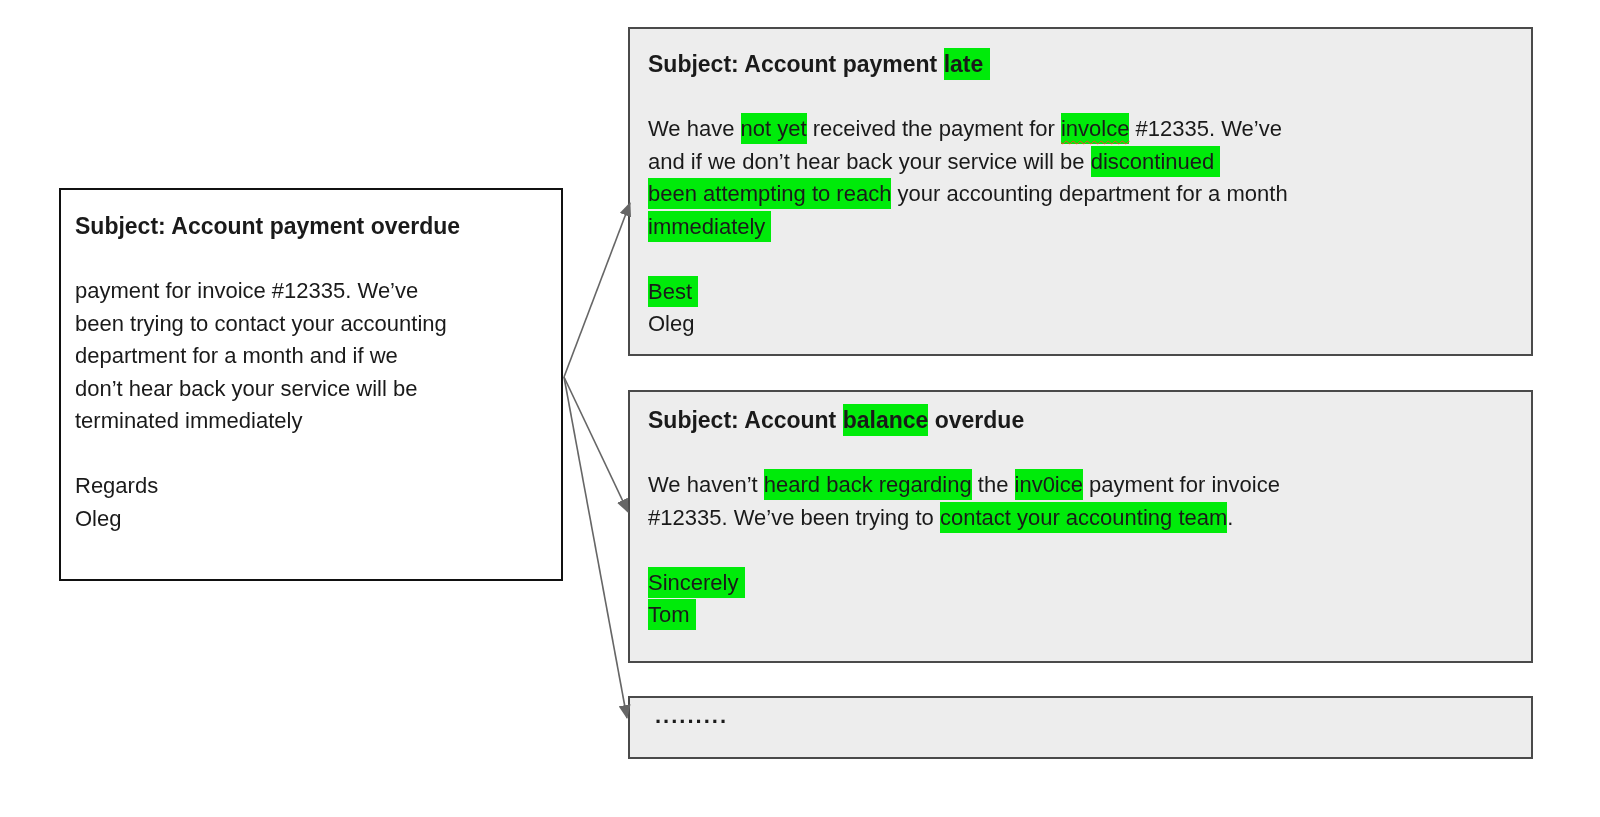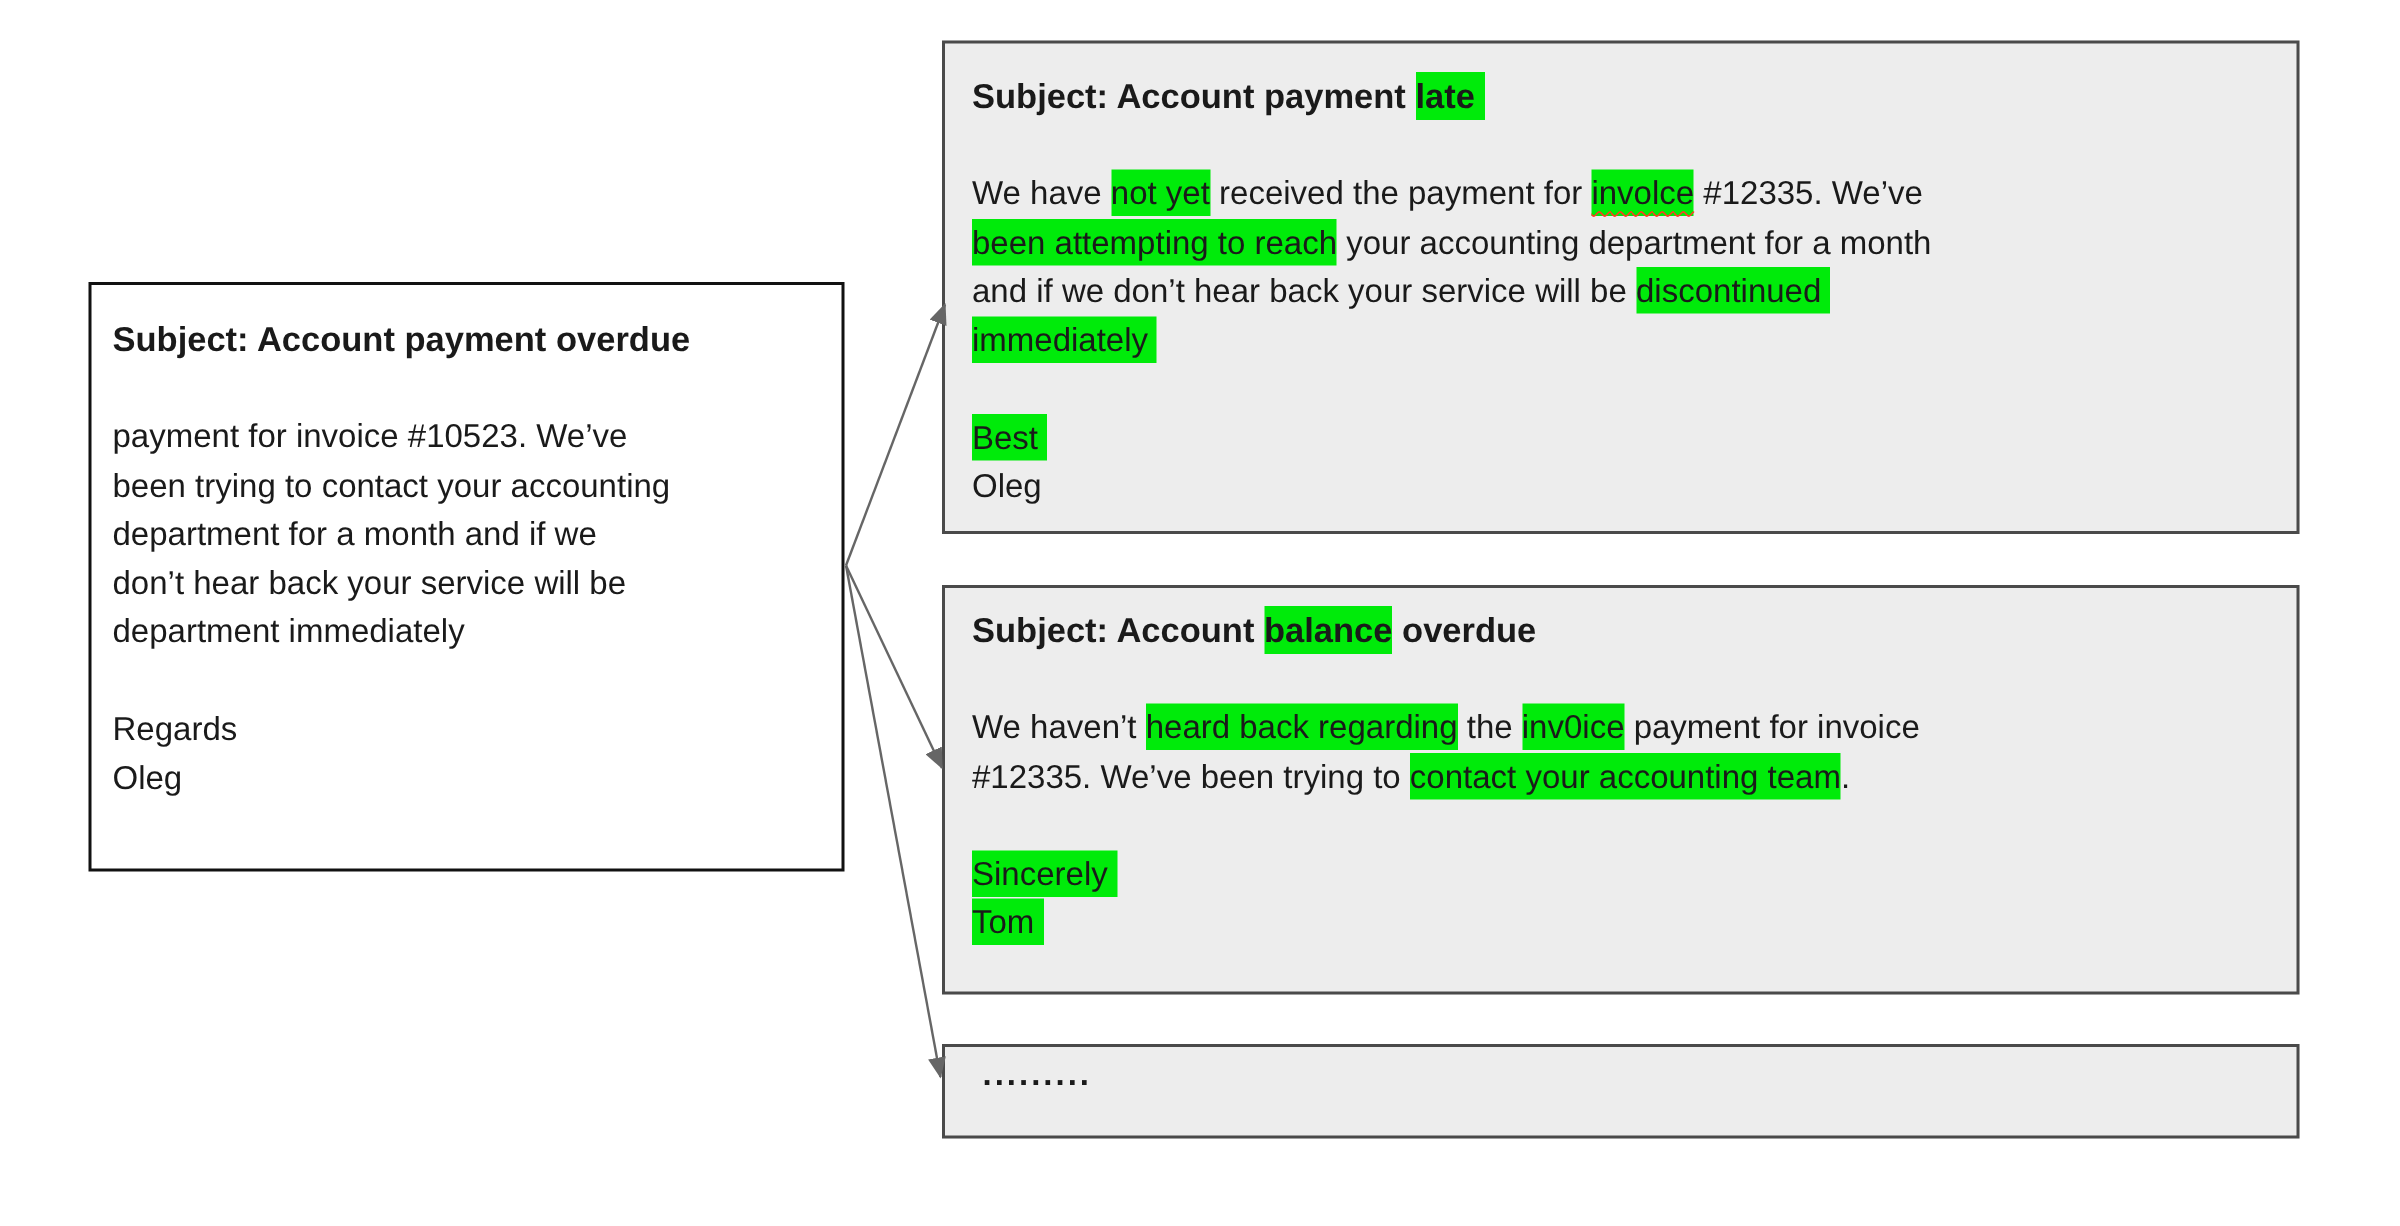--- a/index.html
+++ b/index.html
@@ -55,38 +55,38 @@
   }
   svg.arrows line{stroke:var(--arrow);stroke-width:1.6;}
   svg.arrows marker path{fill:var(--arrow);}
 </style>
 </head>
 <body>
 
 <div class="card source">
   <div class="line subject">Subject: Account payment overdue</div>
   <div>
-      <div class="line"><span>payment for invoice #10523. We’ve</span></div>
+      <div class="line"><span>payment for invoice #12335. We’ve</span></div>
       <div class="line"><span>been trying to contact your accounting</span></div>
       <div class="line"><span>department for a month and if we</span></div>
       <div class="line"><span>don’t hear back your service will be</span></div>
-      <div class="line"><span>department immediately</span></div>
+      <div class="line"><span>terminated immediately</span></div>
     </div>
   <div class="closing">
       <div class="line"><span>Regards</span></div>
       <div class="line"><span>Oleg</span></div>
     </div>
 </div>
 
 <div class="card variant v1">
   <div class="line subject"><span>Subject: Account payment </span><span class="hl">late </span></div>
   <div>
       <div class="line"><span>We have </span><span class="hl">not yet</span><span> received the payment for </span><span class="hl sq">involce</span><span> #12335. We’ve</span></div>
+      <div class="line"><span>and if we don’t hear back your service will be </span><span class="hl">discontinued </span></div>
       <div class="line"><span class="hl">been attempting to reach</span><span> your accounting department for a month</span></div>
-      <div class="line"><span>and if we don’t hear back your service will be </span><span class="hl">discontinued </span></div>
       <div class="line"><span class="hl">immediately </span></div>
     </div>
   <div class="closing">
       <div class="line"><span class="hl">Best </span></div>
       <div class="line"><span>Oleg</span></div>
     </div>
 </div>
 
 <div class="card variant v2">
   <div class="line subject"><span>Subject: Account </span><span class="hl">balance</span><span> overdue</span></div>

